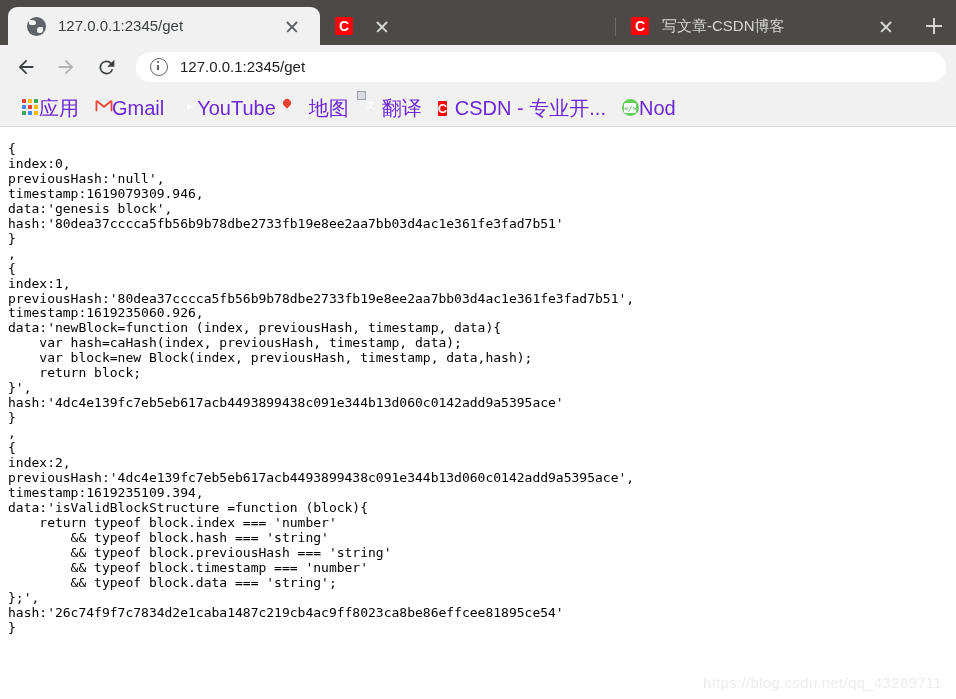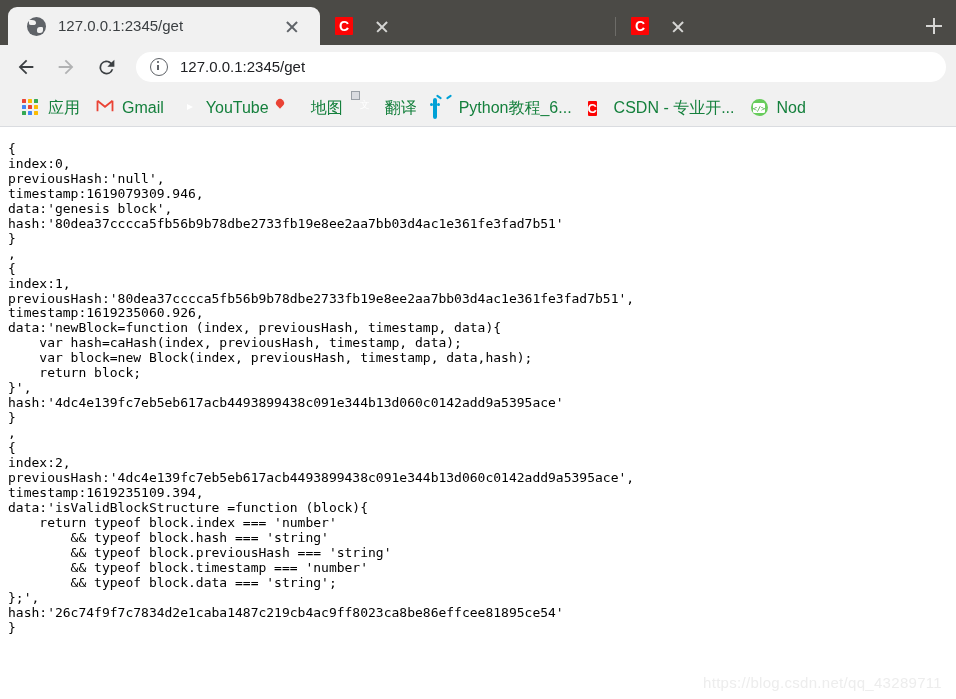--- a/index.html
+++ b/index.html
@@ -251,23 +251,22 @@
     display: flex;
     align-items: center;
     height: 26px;
     padding: 0 8px;
     border-radius: 4px;
     flex: 0 0 auto;
     cursor: pointer;
     white-space: nowrap;
   }
   .bm-label {
-    font-size: 16px;
-    color: #15803d;
-    margin-left: 9px;
+    font-size: 20px;
+    color: #6d28d9;
     line-height: 18px;
   }
   .bm-ico {
     width: 17px;
     height: 17px;
     flex: 0 0 17px;
     position: relative;
     display: block;
   }
 
@@ -360,20 +359,21 @@
       <span class="tab-favicon">
         <span class="favicon-csdn">C</span>
       </span>
       <span class="tab-close"></span>
     </div>
 
     <div class="tab inactive last">
       <span class="tab-favicon">
         <span class="favicon-csdn">C</span>
       </span>
+      <span class="tab-title">写文章-CSDN博客</span>
       <span class="tab-close"></span>
     </div>
 
     <div class="newtab"></div>
   </div>
 
   <div class="toolbar">
 
     <div class="nav-btn">
       <svg width="22" height="22" viewBox="0 0 24 24">
@@ -443,26 +443,20 @@
       <span class="bm-label">地图</span>
     </div>
 
     <div class="bm">
       <span class="bm-ico">
         <span class="ico-trans"></span>
       </span>
       <span class="bm-label">翻译</span>
     </div>
 
-    <div class="bm">
-      <span class="bm-ico" style="height:15px">
-        <span class="ico-bili"><span class="bili-ear"></span></span>
-      </span>
-      <span class="bm-label">Python教程_6...</span>
-    </div>
 
     <div class="bm">
       <span class="bm-ico">
         <span class="ico-csdn">C</span>
       </span>
       <span class="bm-label">CSDN - 专业开...</span>
     </div>
 
     <div class="bm">
       <span class="bm-ico">

